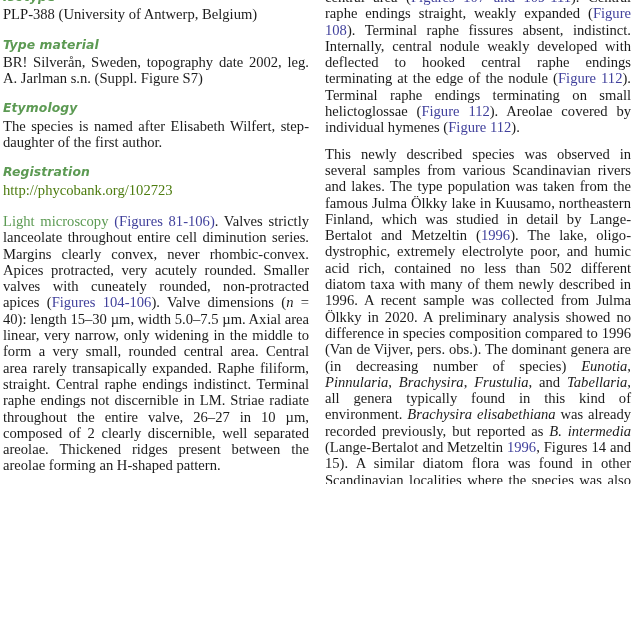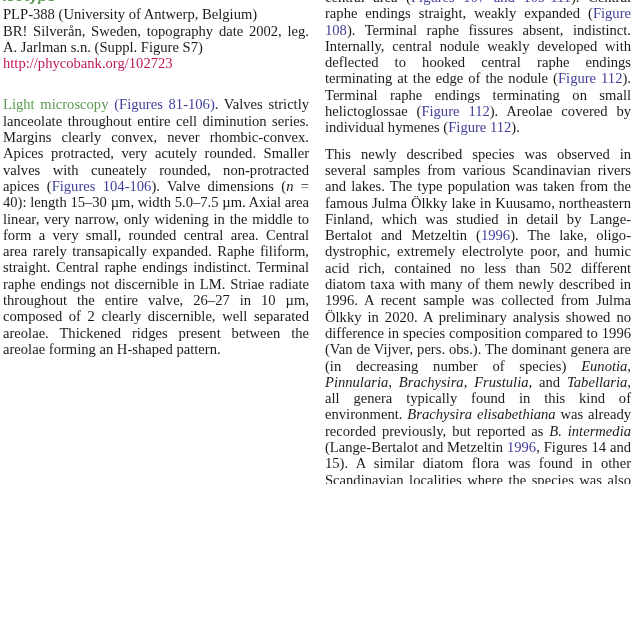--- a/index.html
+++ b/index.html
@@ -54,55 +54,59 @@
     text-align: justify;
     text-justify: inter-word;
     margin: 0;
     hyphens: manual;
     word-spacing: 0px;
   }
   .para + .heading {
     margin-top: 14px;
   }
   .para.gap {
-    margin-top: 25px;
+    margin-top: 15px;
   }
   .run-in-heading {
     color: #5c9a53;
     font-family: "Liberation Serif", "DejaVu Serif", serif;
     font-style: normal;
     font-weight: 400;
   }
   .ref {
     color: #3f3f9b;
   }
   .link {
-    color: #be185d;
+    color: #4d7c0f;
     text-decoration: none;
   }
   .it {
     font-style: italic;
   }
   .spacer-sm { height: 10px; }
 </style>
 </head>
 <body>
 
 <div class="page">
   <div class="columns">
 
     <div class="column left">
 
       <div class="heading">Isotype</div>
       <p class="para">PLP-388 (University of Antwerp, Belgium)</p>
 
+      <div class="heading">Type material</div>
 
       <p class="para">BR! Silverån, Sweden, topography date 2002, leg. A. Jarlman s.n. (Suppl. Figure S7)</p>
 
+      <div class="heading">Etymology</div>
+      <p class="para">The species is named after Elisabeth Wilfert, step-daughter of the first author.</p>
 
+      <div class="heading">Registration</div>
       <p class="para"><a class="link" href="#">http://phycobank.org/102723</a></p>
 
       <p class="para gap"><span class="run-in-heading">Light microscopy</span><span class="run-in-heading"> </span><span class="ref">(Figures 81-106)</span><span>. Valves strictly lanceolate throughout entire cell diminution series. Margins clearly convex, never rhombic-convex. Apices protracted, very acutely rounded. Smaller valves with cuneately rounded, non-protracted apices (</span><span class="ref">Figures 104-106</span><span>). Valve dimensions (</span><span class="it">n</span><span> = 40): length 15–30 µm, width 5.0–7.5 µm. Axial area linear, very narrow, only widening in the middle to form a very small, rounded central area. Central area rarely transapically expanded. Raphe filiform, straight. Central raphe endings indistinct. Terminal raphe endings not discernible in LM. Striae radiate throughout the entire valve, 26–27 in 10 µm, composed of 2 clearly discernible, well separated areolae. Thickened ridges present between the areolae forming an H-shaped pattern.</span></p>
 
 
     </div>
 
     <div class="column right">
 
       <p class="para"><span>central area (</span><span class="ref">Figures 107 and 109-111</span><span>). Central raphe endings straight, weakly expanded (</span><span class="ref">Figure 108</span><span>). Terminal raphe fissures absent, indistinct. Internally, central nodule weakly developed with deflected to hooked central raphe endings terminating at the edge of the nodule (</span><span class="ref">Figure 112</span><span>). Terminal raphe endings terminating on small helictoglossae (</span><span class="ref">Figure 112</span><span>). Areolae covered by individual hymenes (</span><span class="ref">Figure 112</span><span>).</span></p>

